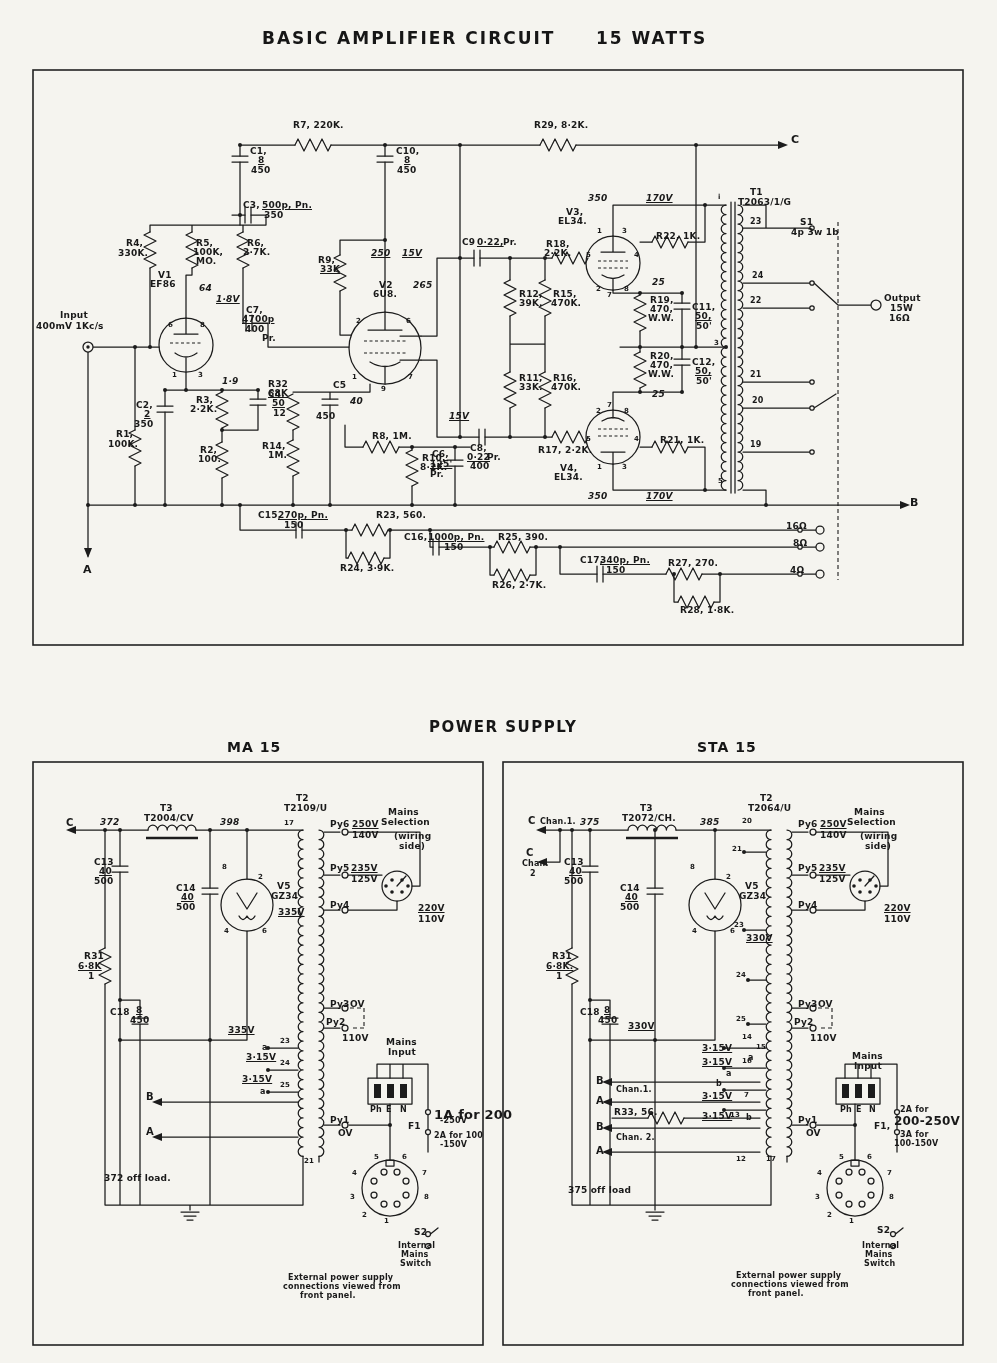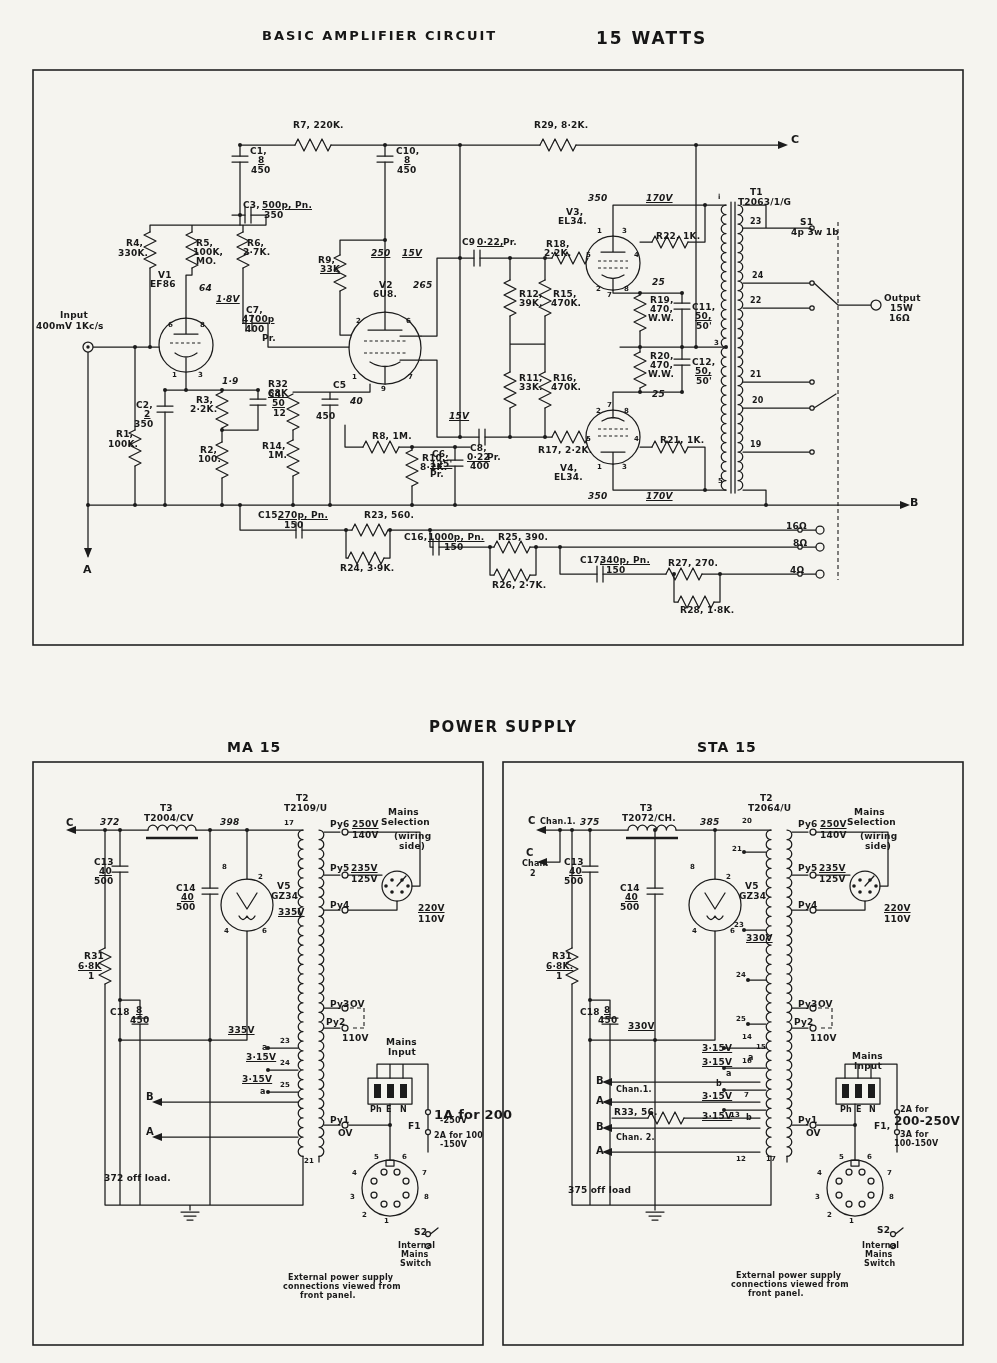--- a/index.html
+++ b/index.html
@@ -1,18 +1,18 @@
 <!DOCTYPE html>
 <html><head>
 <meta charset="utf-8">
 <style>
   html,body{margin:0;padding:0;background:#e8e6e1;}
   .page{position:relative;width:997px;height:1363px;background:#f5f4ef;font-family:"DejaVu Sans",sans-serif;overflow:hidden;}
   .title{position:absolute;color:#161616;font-weight:bold;white-space:nowrap;}
-  .t-main{left:262px;top:28px;font-size:13px;letter-spacing:2px;}
+  .t-main{left:262px;top:28px;font-size:17px;letter-spacing:2px;}
   .t-watts{left:596px;top:28px;font-size:17px;letter-spacing:2px;}
   .t-ps{left:429px;top:718px;font-size:15px;letter-spacing:1.5px;}
   .t-ma{left:227px;top:739px;font-size:14px;letter-spacing:1px;}
   .t-sta{left:697px;top:739px;font-size:14px;letter-spacing:1px;}
   svg.draw{position:absolute;left:0;top:0;}
   .labels div{position:absolute;font-weight:bold;font-size:9px;color:#191919;white-space:nowrap;line-height:1;letter-spacing:.2px;}
   .labels .u{text-decoration:underline;}
   .labels .it{font-style:italic;}
   .w{stroke:#1c1c1c;stroke-width:1.25;fill:none;stroke-linecap:round;stroke-linejoin:round;}
   .w2{stroke:#1c1c1c;stroke-width:2.6;fill:none;}
@@ -454,21 +454,21 @@
       <div style="left: 889px; top: 314px;">16Ω</div>
       <div style="left: 791px; top: 134px; font-size: 11px;">C</div>
       <div style="left: 910px; top: 497px; font-size: 11px;">B</div>
       <div style="left: 83px; top: 564px; font-size: 11px;">A</div>
       <div style="left: 786px; top: 522px;">16Ω</div>
       <div style="left: 793px; top: 539px;">8Ω</div>
       <div style="left: 790px; top: 566px;">4Ω</div>
       <div style="left: 258px; top: 511px;">C15,</div>
       <div class="u" style="left: 278px; top: 511px;">270p, Pn.</div>
       <div style="left: 284px; top: 521px;">150</div>
-      <div style="left: 328px; top: 511px; padding-left: 36px;">R23, 560.</div>
+      <div style="left: 340px; top: 511px; padding-left: 36px;">R23, 560.</div>
       <div style="left: 340px; top: 564px;">R24, 3·9K.</div>
       <div style="left: 404px; top: 533px;">C16,</div>
       <div class="u" style="left: 428px; top: 533px;">1000p, Pn.</div>
       <div style="left: 444px; top: 543px;">150</div>
       <div style="left: 498px; top: 533px;">R25, 390.</div>
       <div style="left: 492px; top: 581px;">R26, 2·7K.</div>
       <div style="left: 580px; top: 556px;">C17,</div>
       <div class="u" style="left: 600px; top: 556px;">340p, Pn.</div>
       <div style="left: 606px; top: 566px;">150</div>
       <div style="left: 668px; top: 559px;">R27, 270.</div>

